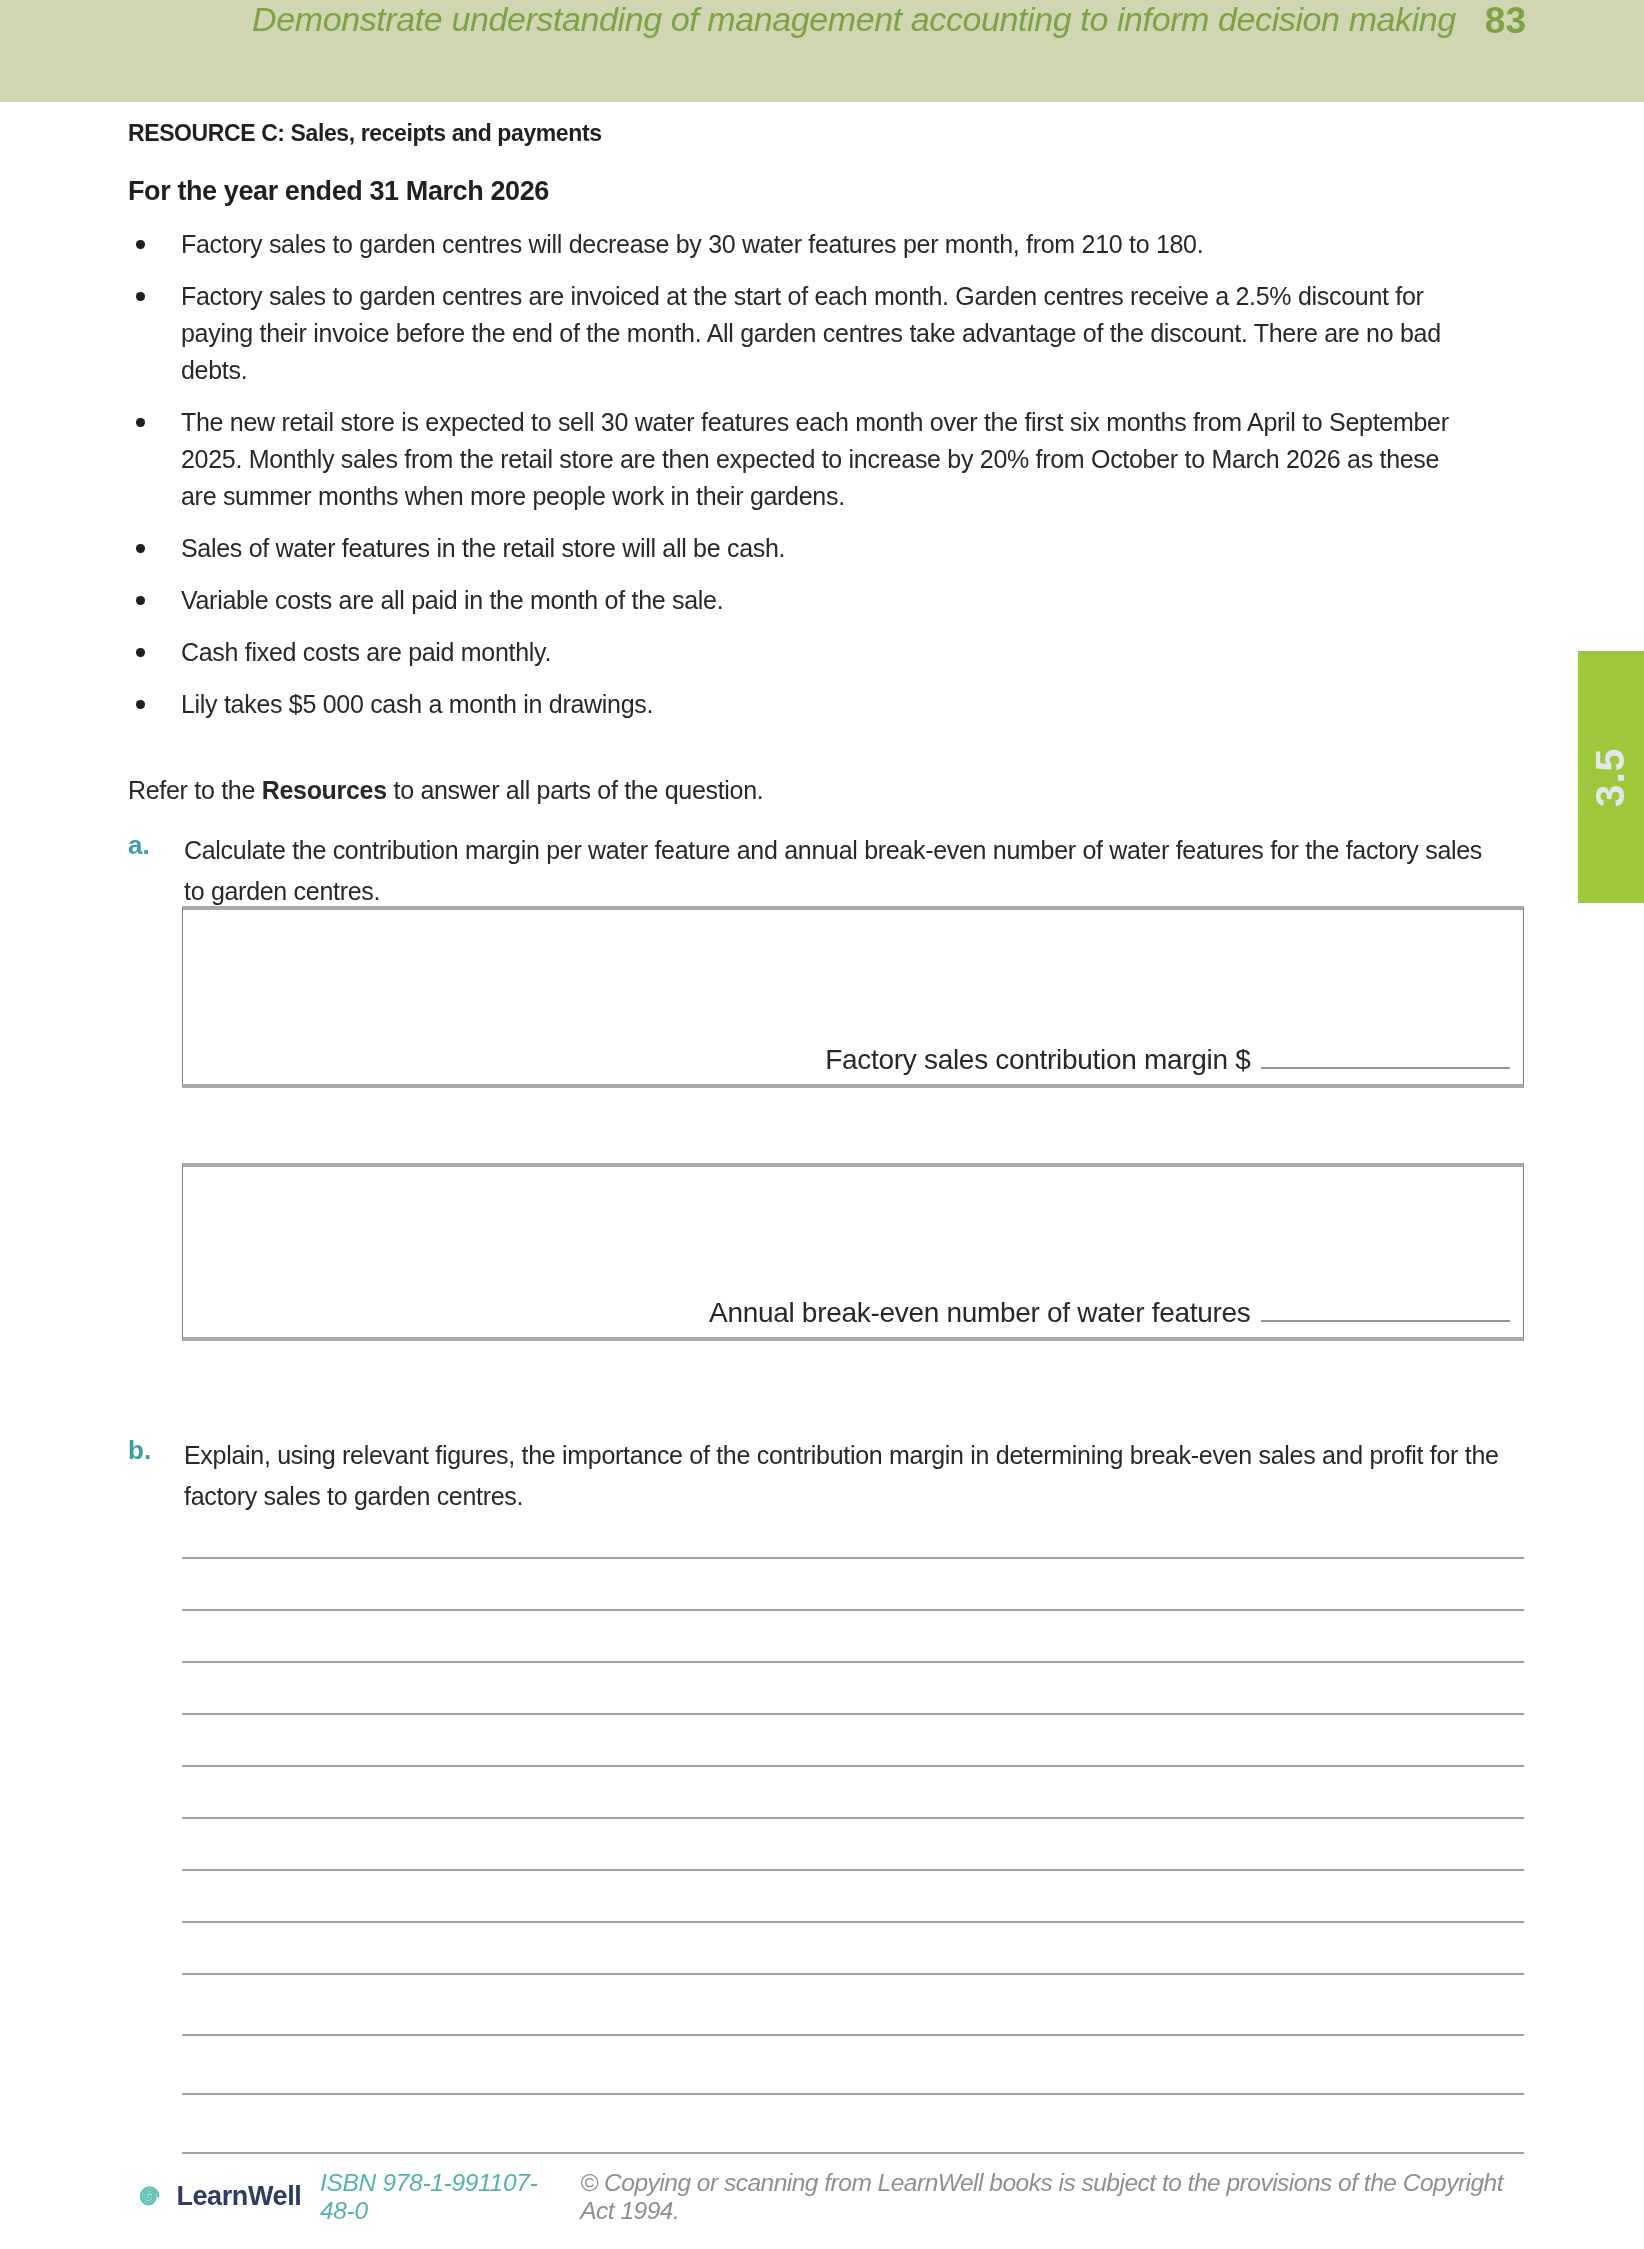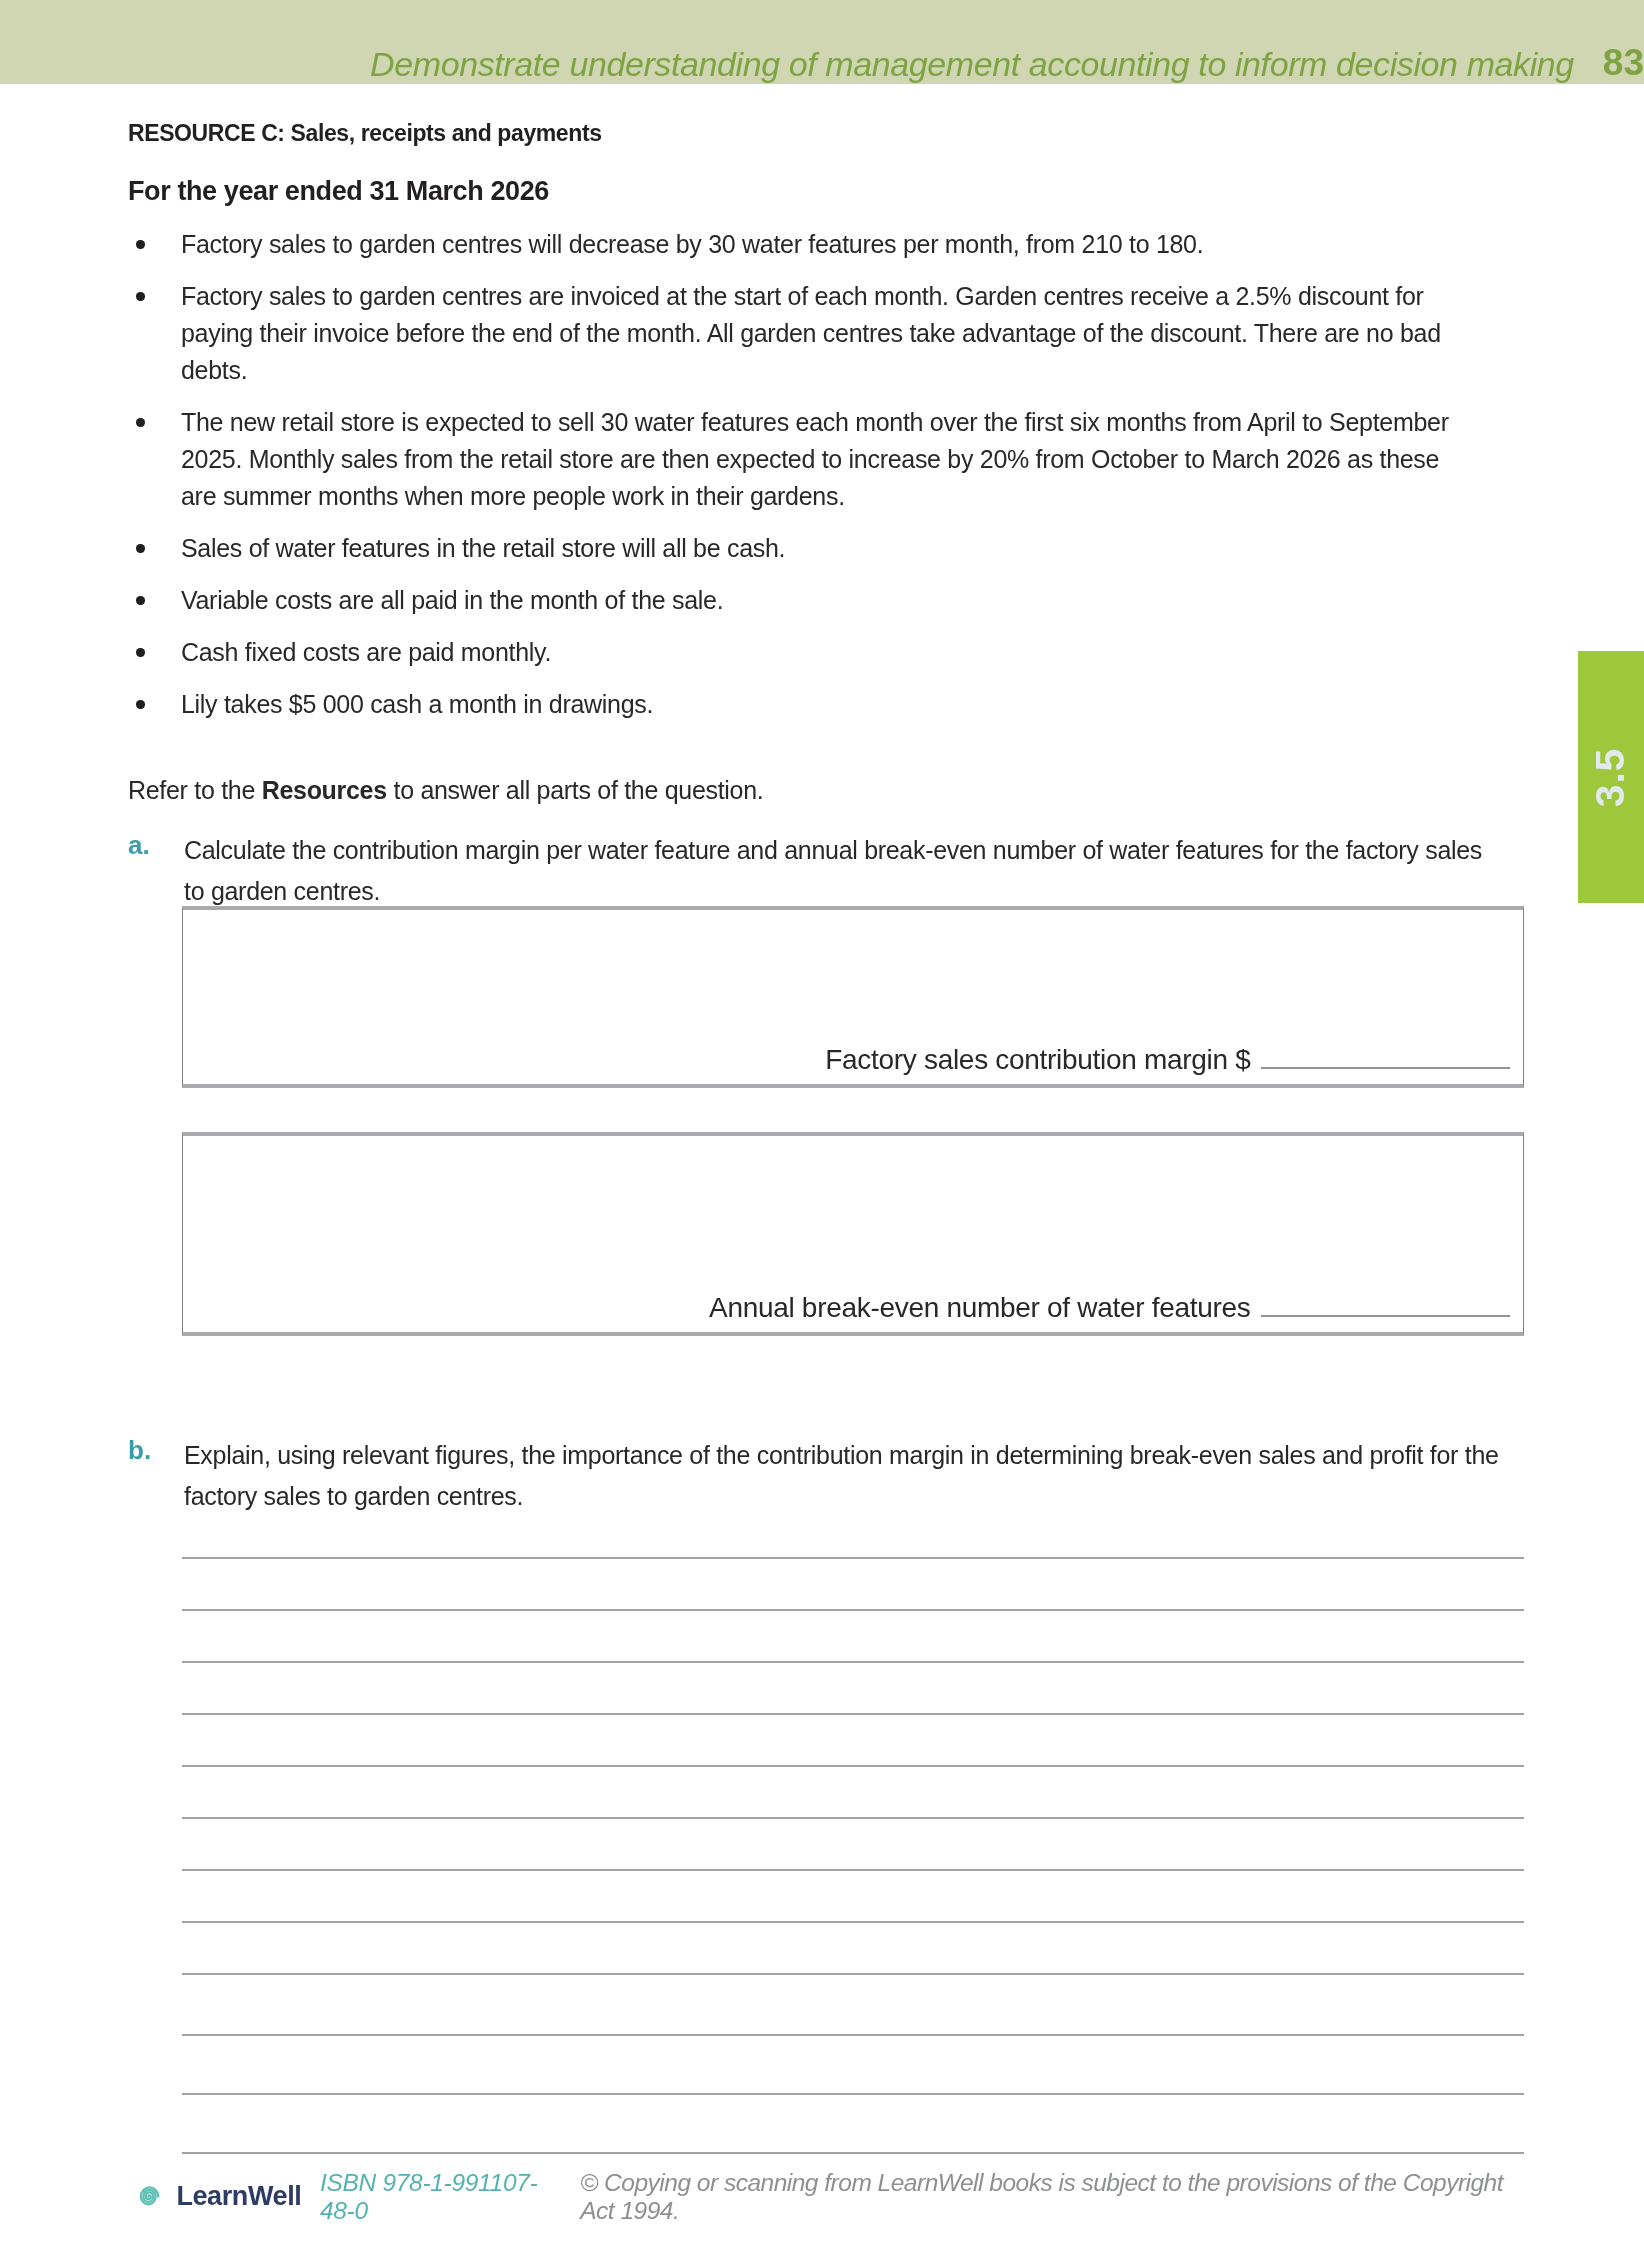--- a/index.html
+++ b/index.html
@@ -6,24 +6,24 @@
   #page{
     position:relative;
     width:1644px;height:2250px;
     background:#ffffff;
     font-family:"Liberation Sans", sans-serif;
     color:#2b2728;
     overflow:hidden;
   }
   
   .band{
-    position:absolute;left:0;top:0;width:1644px;height:84px;
+    position:absolute;left:0;top:0;width:1644px;height:102px;
     background:#cfd6b1;
-    display:flex;align-items:flex-end;justify-content:flex-end;
-    box-sizing:border-box;
+    display:flex;align-items:flex-start;justify-content:flex-end;
+    padding-right:118px;box-sizing:border-box;
   }
   .band .title{
     font-style:italic;font-size:34px;color:#7da343;letter-spacing:-0.4px;
   }
   .band .pagenum{
     font-weight:bold;font-size:37px;color:#7da343;margin-left:29px;
   }
   
   .h-res{position:absolute;left:128px;top:120px;font-size:23px;font-weight:bold;color:#231f20;letter-spacing:-0.4px;text-align:right;}
   .h-year{position:absolute;left:128px;top:176px;font-size:27px;font-weight:bold;color:#231f20;letter-spacing:-0.4px;}
@@ -42,21 +42,21 @@
   .qb-label{top:1435px;}
   .qb-text{top:1435px;}
   
   .abox{
     position:absolute;left:182px;width:1342px;box-sizing:border-box;
     border-left:1.7px solid #7e8083;border-right:1.7px solid #7e8083;
     border-top:4.2px solid #a8aaad;border-bottom:4.2px solid #a8aaad;
     background:#ffffff;
   }
   .abox1{top:906px;height:182px;}
-  .abox2{top:1132px;height:204px;}
+  .abox2{top:1163px;height:178px;}
   .abox .lblrow{
     position:absolute;right:13.5px;bottom:8.4px;
     font-size:28px;letter-spacing:-0.3px;color:#2b2728;white-space:nowrap;
   }
   .ans-line{
     display:inline-block;width:249px;height:25px;margin-left:10px;
     border-bottom:2.5px solid #939598;vertical-align:baseline;
   }
   
   .wlines{position:absolute;left:182px;top:1557px;width:1342px;}

